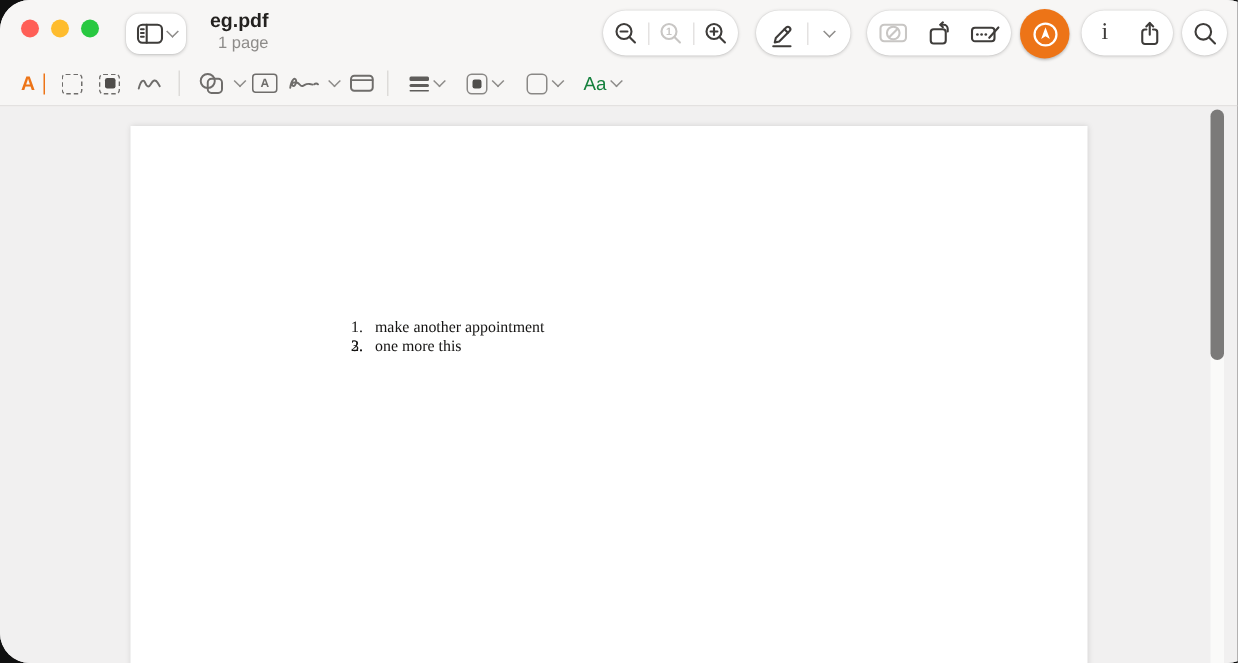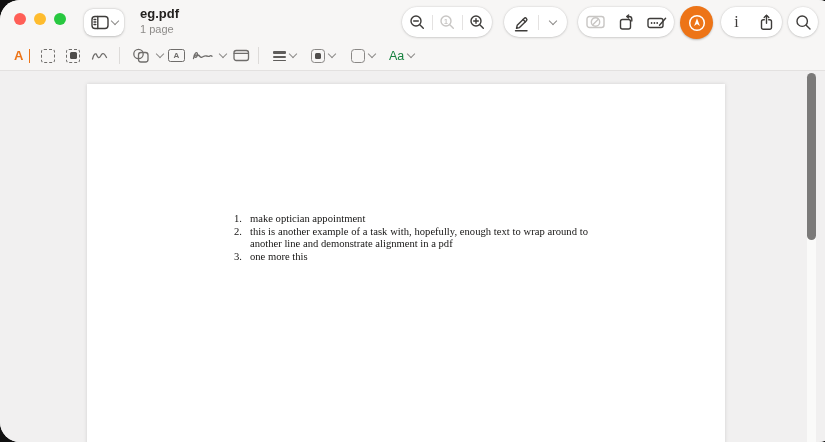--- a/index.html
+++ b/index.html
@@ -24,21 +24,21 @@
     box-shadow:0 0.5px 2.5px rgba(0,0,0,.22),0 0 0 .5px rgba(0,0,0,.03);
     display:flex;align-items:center;justify-content:center;
   }
   .pill .seg{height:30px;display:flex;align-items:center;justify-content:center;cursor:default;}
   .vdiv{width:1px;height:15px;background:#e4e2e1;}
 
   .sidebar-btn{left:84px;top:9px;width:40px;height:27px;border-radius:9px;gap:3px;}
 
   .title-block{position:absolute;left:140px;top:7px;line-height:1.15;}
   .title-block .t{font-size:13px;font-weight:bold;color:#23211f;}
-  .title-block .s{font-size:11px;color:#8d8b89;margin-top:1px;}
+  .title-block .s{font-size:11px;color:#8d8b89;margin-top:1px;text-align:right;}
 
   .zoom-group{left:402px;top:7px;width:90px;}
   .zoom-group .seg{width:29px;}
   .markup-group{left:504px;top:7px;width:63px;}
   .tools-group{left:578px;top:7px;width:96px;}
   .tools-group .seg{width:31px;}
   .info-group{left:721px;top:7px;width:61px;}
   .info-group .seg{width:30px;}
   .search-btn{left:788px;top:7px;width:30px;border-radius:50%;}
 
@@ -293,25 +293,24 @@
         <span class="chev"></span>
       </div>
     </div>
   </div>
 
   <div class="content">
     <div class="page">
       <ol class="doc-list">
         <li>
           <span class="num">1.</span>
-          <span>make optician appointment</span>
+          <span>make another appointment</span>
         </li>
         <li>
           <span class="num">2.</span>
-          <span>this is another example of a task with, hopefully, enough text to wrap around to another line and demonstrate alignment in a pdf</span>
         </li>
         <li>
           <span class="num">3.</span>
           <span>one more this</span>
         </li>
       </ol>
     </div>
     <div class="scroll-track"></div>
     <div class="scroll-thumb"></div>
   </div>

